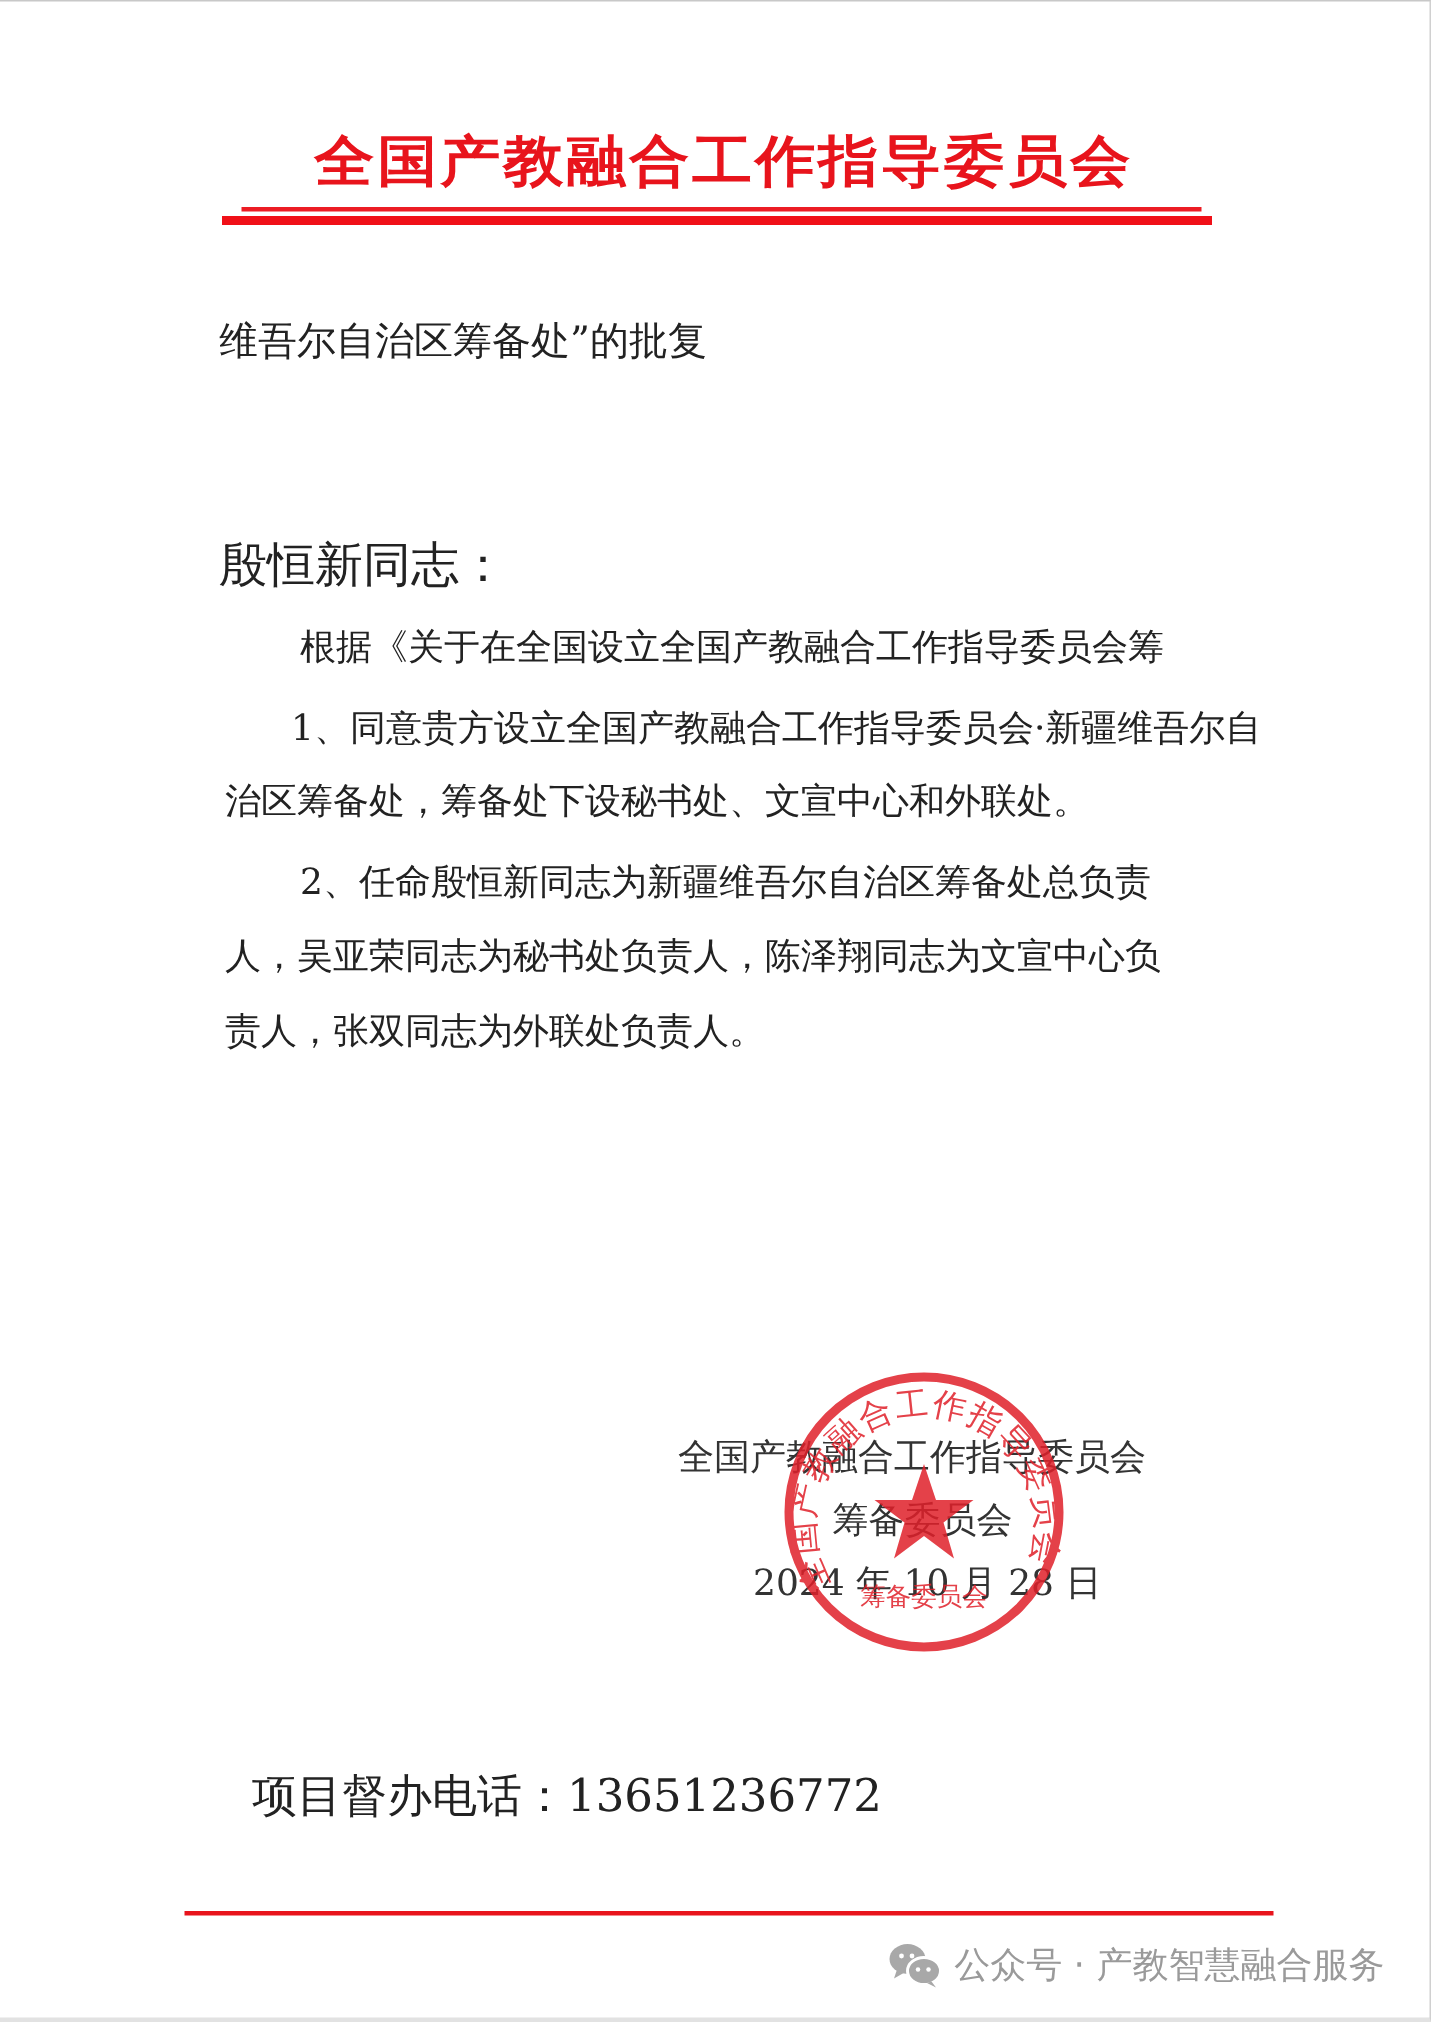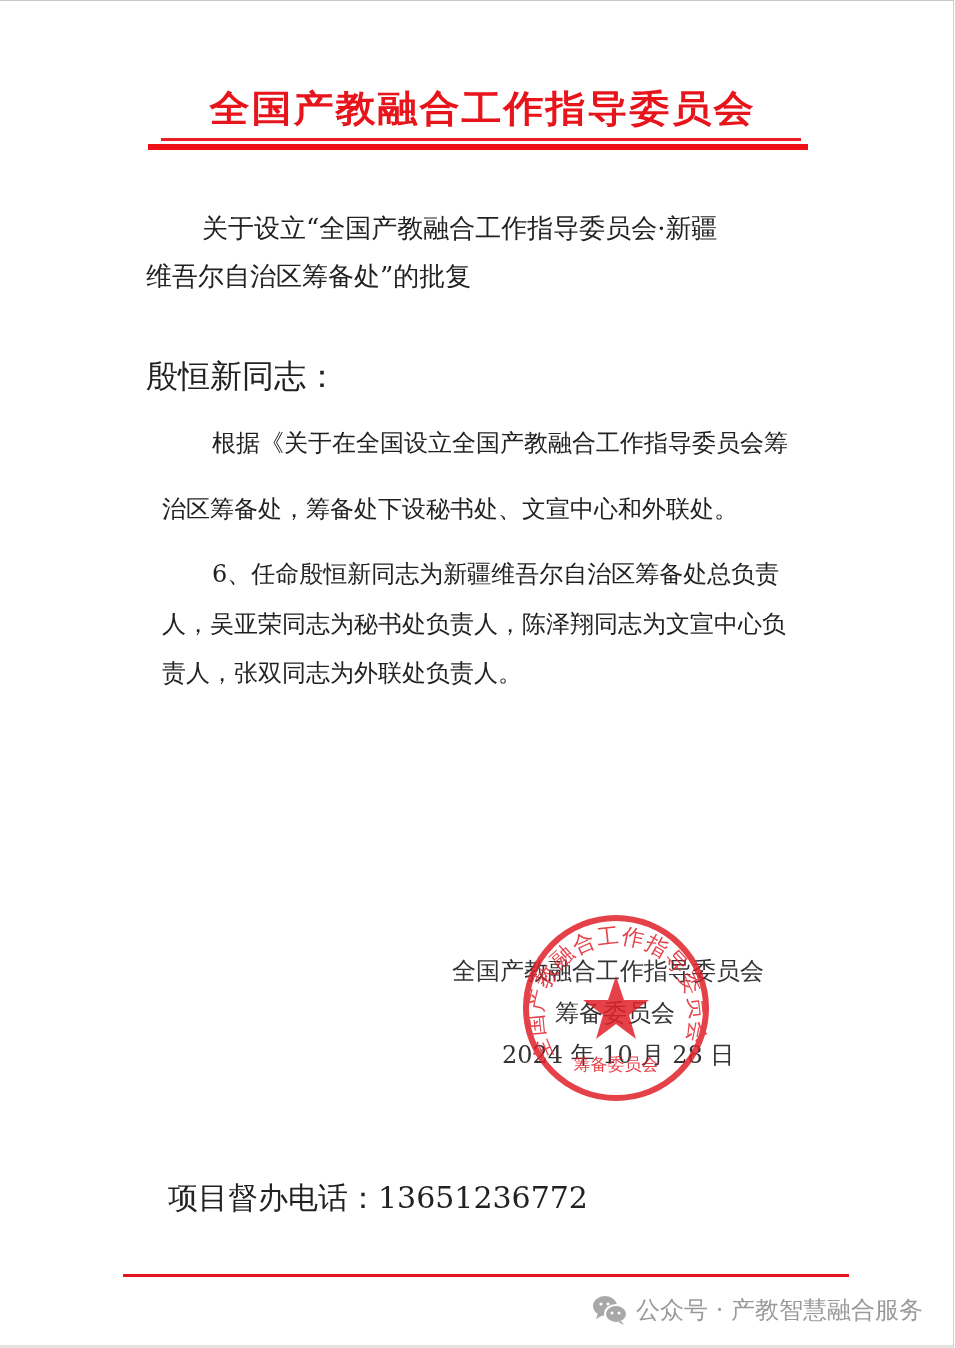--- a/index.html
+++ b/index.html
@@ -41,21 +41,21 @@
     .doc-title .l1 { display: block; padding-left: 56px; white-space: nowrap; }
     .doc-title .l2 { display: block; white-space: nowrap; }
     .salutation {
       position: absolute; left: 146px; top: 356px;
       font-size: 32px; line-height: 40px; white-space: nowrap;
     }
     .body-text {
       position: absolute; left: 146px; top: 403px; width: 668px;
       font-size: 24px; line-height: 49.5px; color: #222;
     }
-    .body-text p { margin: 16px; }
+    .body-text p { margin: 4px; }
     .body-text .line { display: block; white-space: nowrap; }
     .body-text .indent { padding-left: 50px; }
     .body-text .indent-sm { padding-left: 44px; }
     .signature {
       position: absolute; left: 440px; top: 950px; width: 360px;
       font-size: 24px; line-height: 42px; color: #333;
       z-index: 2;
     }
     .signature .sig-org { display: block; padding-left: 12px; white-space: nowrap; }
     .signature .sig-sub { display: block; padding-left: 115px; white-space: nowrap; }
@@ -83,35 +83,35 @@
 </head>
 <body>
 
 <div class="page-frame"></div>
 
 <div class="letterhead">全国产教融合工作指导委员会</div>
 <div class="rule-thin"></div>
 <div class="rule-thick"></div>
 
 <div class="doc-title">
-  <span class="l1">关于设立“全国产教融合工作指导委员会·新疆</span>
   <span class="l2">维吾尔自治区筹备处”的批复</span>
 </div>
 
 <div class="salutation">殷恒新同志：</div>
 
 <div class="body-text">
   <p>
     <span class="line indent">根据《关于在全国设立全国产教融合工作指导委员会筹</span>
   </p>
   <p>
+    <span class="line indent-sm">1、同意贵方设立全国产教融合工作指导委员会·新疆维吾尔自</span>
     <span class="line">治区筹备处，筹备处下设秘书处、文宣中心和外联处。</span>
   </p>
   <p>
-    <span class="line indent">6、任命殷恒新同志为新疆维吾尔自治区筹备处总负责</span>
+    <span class="line indent">2、任命殷恒新同志为新疆维吾尔自治区筹备处总负责</span>
     <span class="line">人，吴亚荣同志为秘书处负责人，陈泽翔同志为文宣中心负</span>
     <span class="line">责人，张双同志为外联处负责人。</span>
   </p>
 </div>
 
 <div class="signature">
   <span class="sig-org">全国产教融合工作指导委员会</span>
   <span class="sig-sub">筹备委员会</span>
   <span class="sig-date">2024 年 10 月 28 日</span>
 </div>

